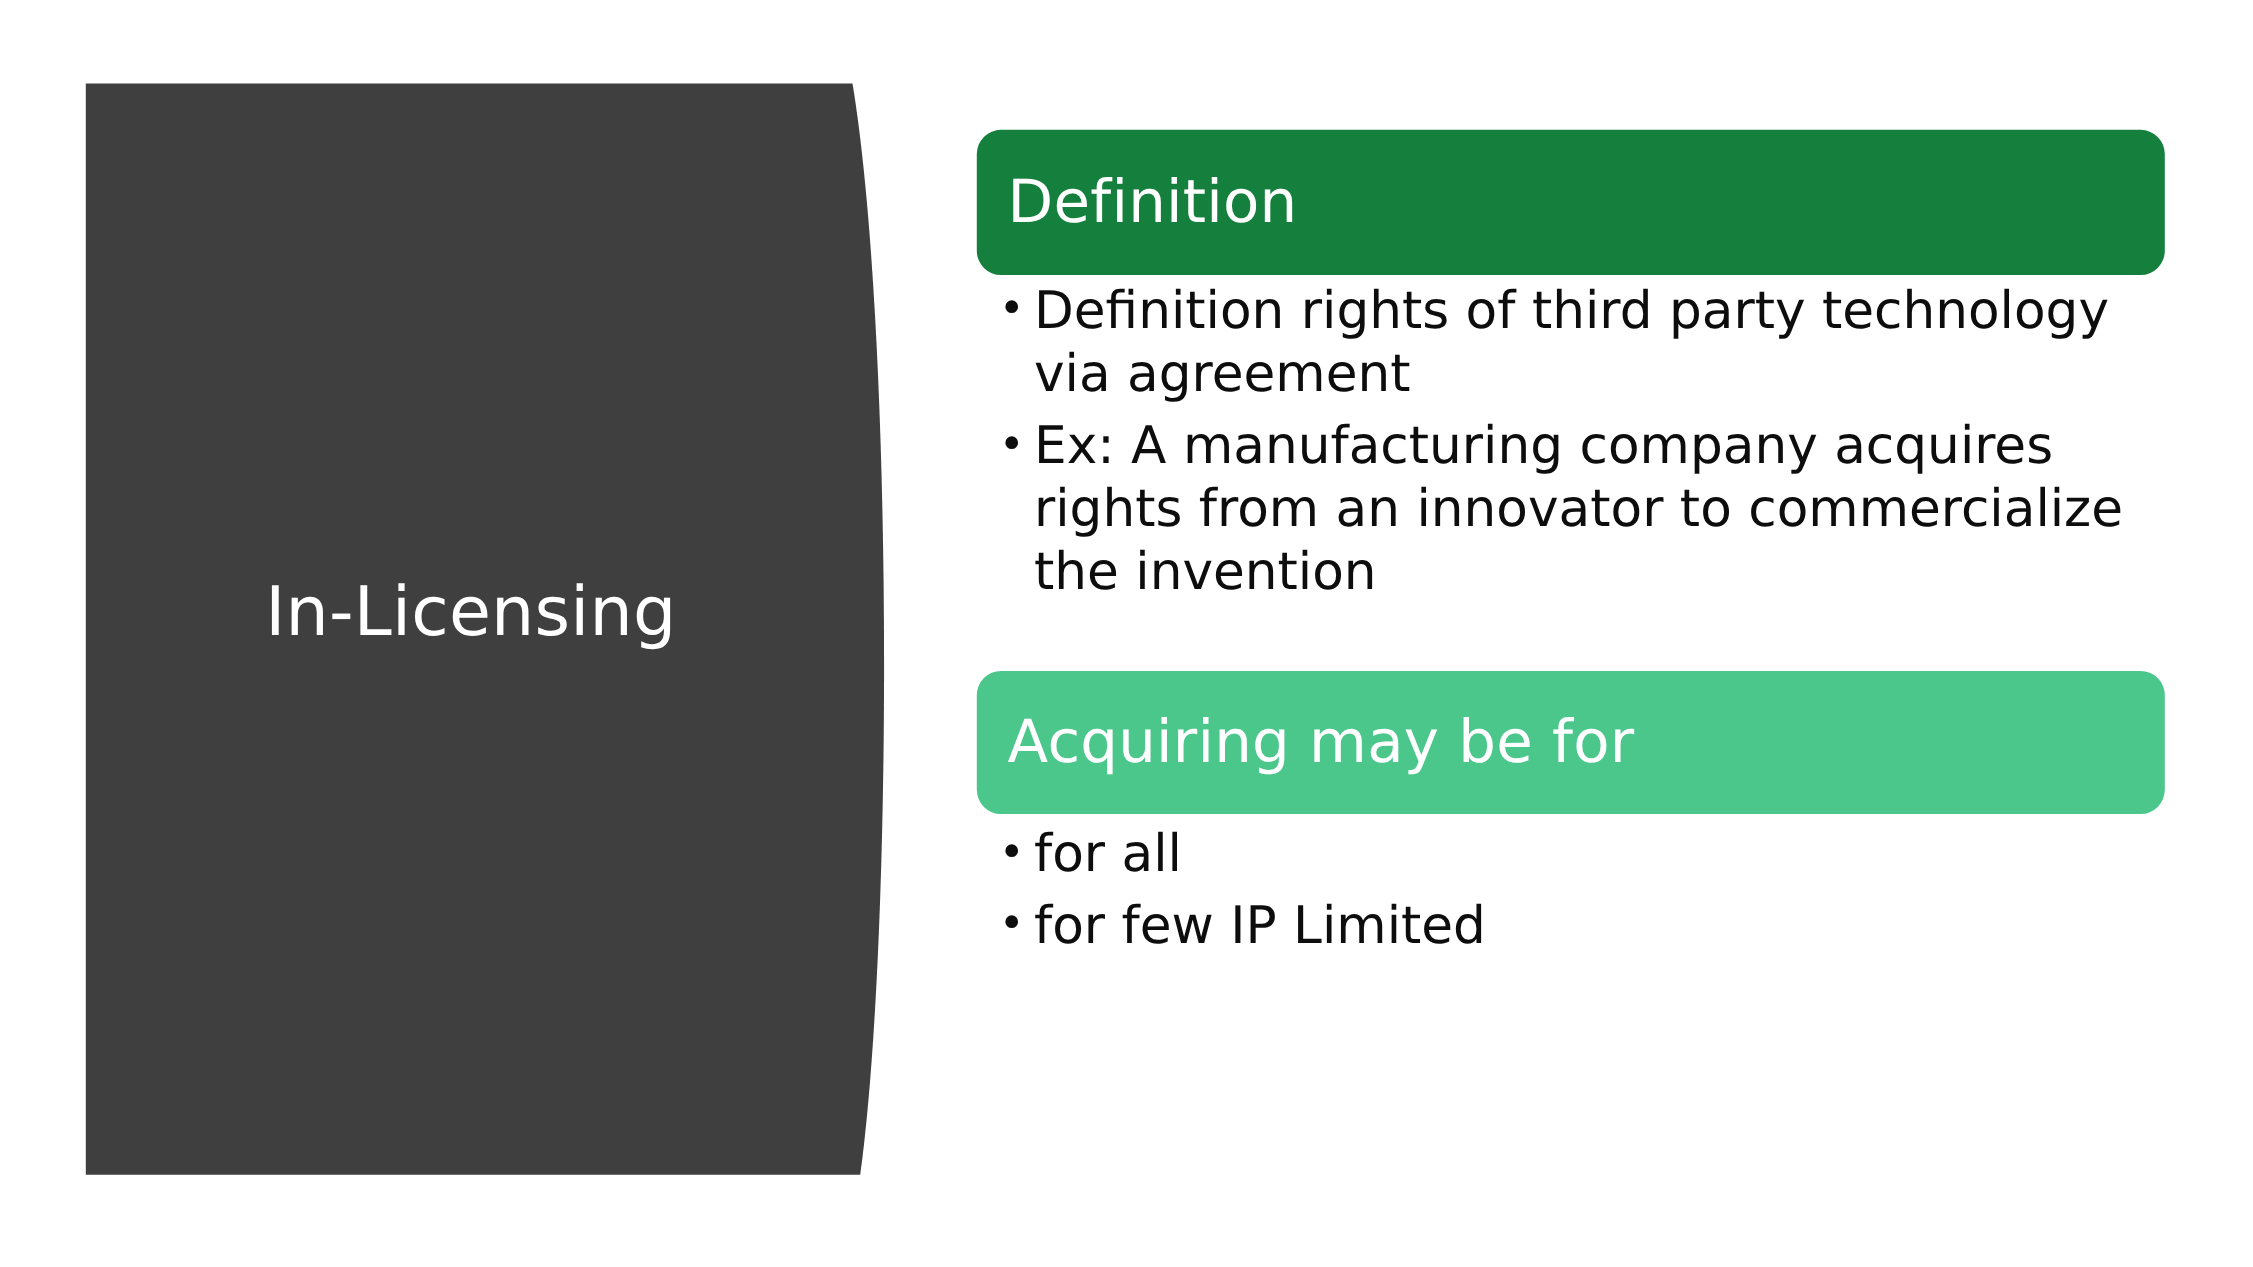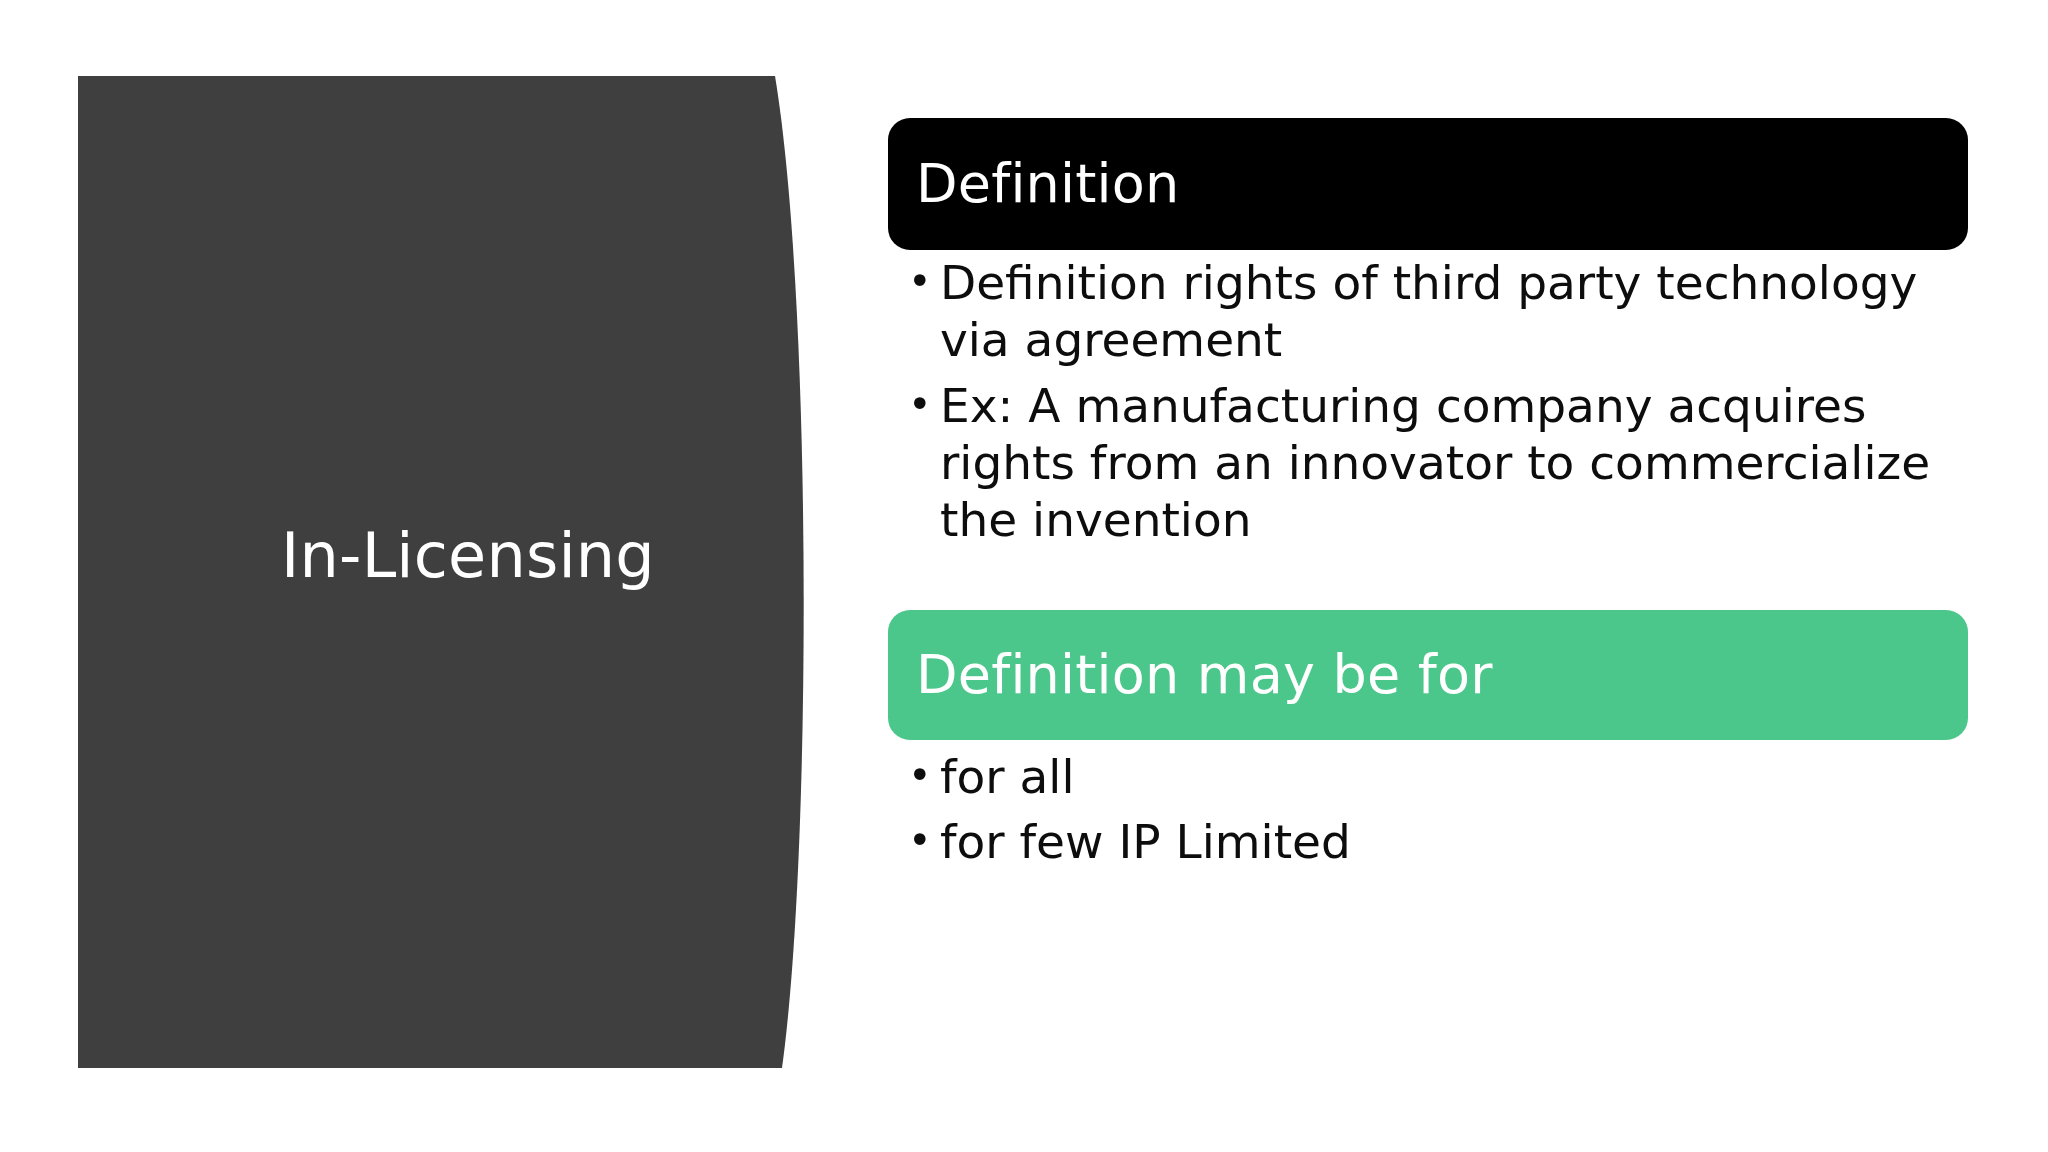--- a/index.html
+++ b/index.html
@@ -43,21 +43,20 @@
     top: 520px;
     width: 700px;
     text-align: center;
     color: #ffffff;
     font-family: "DejaVu Sans", sans-serif;
     font-size: 62px;
     font-weight: 400;
     letter-spacing: 0.2px;
     line-height: 1.15;
     white-space: nowrap;
-    margin-left: 40px;
   }
 
   
   #right-col {
     position: absolute;
     left: 888px;
     top: 0;
     width: 1090px;
     height: 1152px;
   }
@@ -75,21 +74,21 @@
     font-family: "DejaVu Sans", sans-serif;
     font-size: 54px;
     font-weight: 400;
     line-height: 1.05;
     letter-spacing: 0.2px;
   }
 
   #band-definition {
     top: 118px;
     height: 132px;
-    background: #000000;
+    background: #15803d;
   }
   #band-licensing {
     top: 610px;
     height: 130px;
     background: #4CC78C;
   }
   #band-limited {
     top: 912px;
     height: 130px;
     background: #70AD47;
@@ -153,21 +152,21 @@
         <span class="bullet-dot">•</span>
         <span class="bullet-text">Definition rights of third party technology via agreement</span>
       </div>
       <div class="bullet-item">
         <span class="bullet-dot">•</span>
         <span class="bullet-text">Ex: A manufacturing company acquires rights from an innovator to commercialize the invention</span>
       </div>
     </div>
 
     <div class="band" id="band-licensing">
-      <span>Definition may be for</span>
+      <span>Acquiring may be for</span>
     </div>
 
     <div class="bullet-group" id="bullets-licensing">
       <div class="bullet-item">
         <span class="bullet-dot">•</span>
         <span class="bullet-text">for all</span>
       </div>
       <div class="bullet-item">
         <span class="bullet-dot">•</span>
         <span class="bullet-text">for few IP Limited</span>

